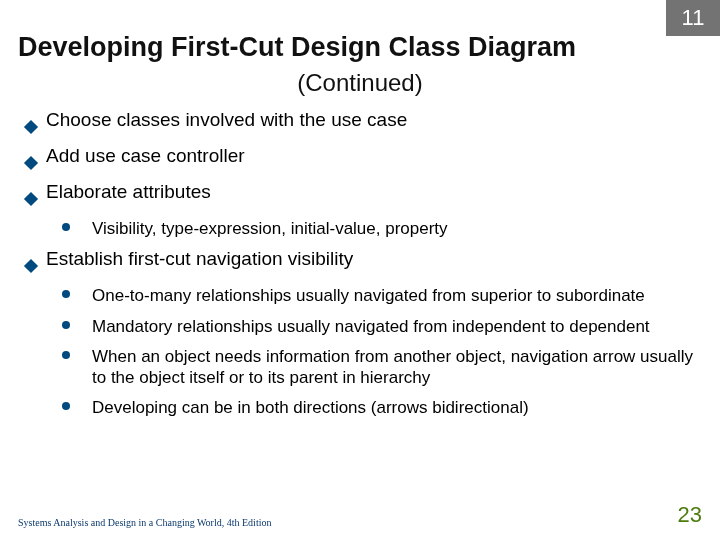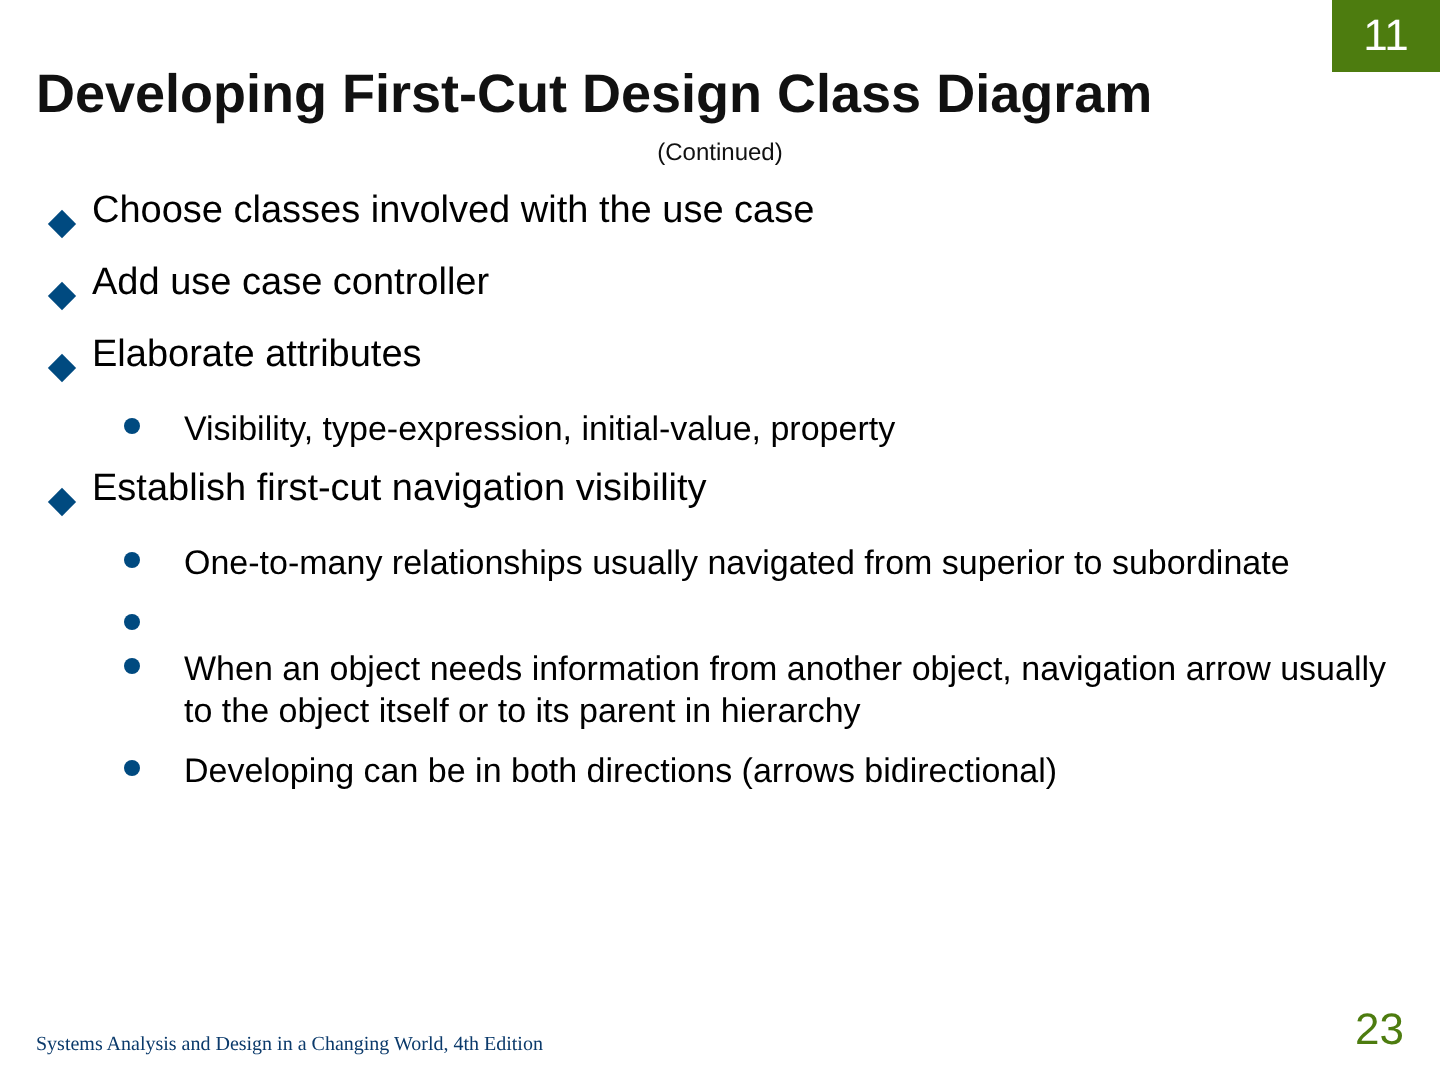--- a/index.html
+++ b/index.html
@@ -1,20 +1,20 @@
 <!DOCTYPE html>
 <html><head>
 <meta charset="utf-8">
 <style>
   * { box-sizing: border-box; margin: 0; padding: 0; }
   html, body { width: 720px; height: 540px; font-family: Arial, Helvetica, sans-serif; background: #fff; color: #000; }
   .slide { position: relative; width: 720px; height: 540px; padding: 18px 18px 0 18px; }
-  .chapnum { position: absolute; top: 0; right: 0; width: 54px; height: 36px; background: #4d7c0f; color: #fff; font-size: 22px; text-align: center; line-height: 36px; }
+  .chapnum { position: absolute; top: 0; right: 0; width: 54px; height: 36px; background: #737373; color: #fff; font-size: 22px; text-align: center; line-height: 36px; }
   .title { font-size: 27px; color: #111; margin-top: 14px; }
-  .subtitle { text-align: center; font-size: 12px; color: #111; margin-top: 6px; margin-bottom: 12px; }
+  .subtitle { text-align: center; font-size: 24px; color: #111; margin-top: 6px; margin-bottom: 12px; }
   ul.top { list-style: none; padding-left: 8px; }
   ul.top > li { margin: 8px 0; font-size: 19px; display: flex; align-items: flex-start; }
   ul.top > li > .dbullet { flex: 0 0 auto; margin-right: 10px; margin-top: 6px; }
   ul.sub { list-style: none; padding-left: 44px; margin-top: 6px; }
   ul.sub > li { margin: 9px 0; font-size: 17px; line-height: 1.25; display: flex; align-items: flex-start; gap: 12px; }
   ul.sub > li > .rbullet { flex: 0 0 auto; margin-right: 10px; margin-top: 5px; }
   .diamond { width: 10px; height: 10px; background: #004a80; transform: rotate(45deg); display: inline-block; }
   .rbullet { width: 8px; height: 8px; border-radius: 50%; background: #004a80; display: inline-block; }
   .footer { position: absolute; bottom: 12px; left: 18px; right: 18px; display: flex; justify-content: space-between; align-items: flex-end; }
   .foot-left { font-size: 10px; color: #0b3a6b; font-family: Liberation Serif, serif; }
@@ -54,20 +54,21 @@
       <span>Establish first-cut navigation visibility</span>
     </li>
   </ul>
   <ul class="sub">
     <li>
       <span class="rbullet"></span>
       <span>One-to-many relationships usually navigated from superior to subordinate</span>
     </li>
     <li>
       <span class="rbullet"></span>
+      <span>Mandatory relationships usually navigated from independent to dependent</span>
     </li>
     <li>
       <span class="rbullet"></span>
       <span>When an object needs information from another object, navigation arrow usually to the object itself or to its parent in hierarchy</span>
     </li>
     <li>
       <span class="rbullet"></span>
       <span>Developing can be in both directions (arrows bidirectional)</span>
     </li>
   </ul>

